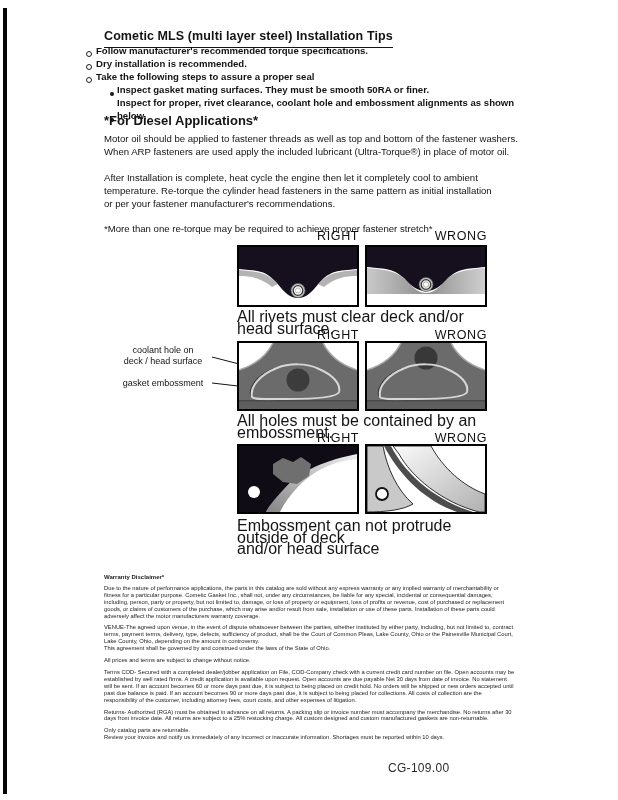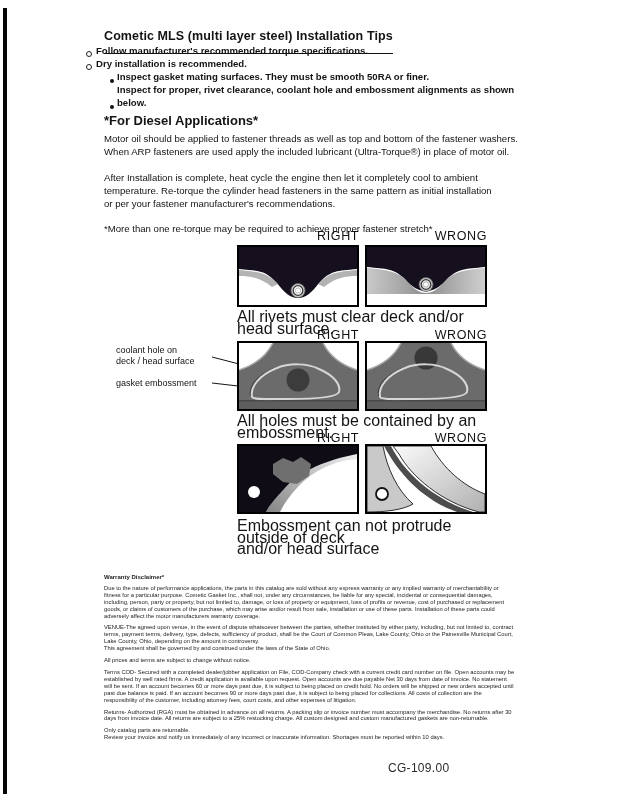--- a/index.html
+++ b/index.html
@@ -1,53 +1,57 @@
 <!DOCTYPE html>
 <html><head>
 <meta charset="utf-8">
 <style>
   html,body{margin:0;padding:0;}
   body{width:618px;height:800px;background:#ffffff;font-family:"Liberation Sans",sans-serif;color:#141414;position:relative;overflow:hidden;-webkit-font-smoothing:antialiased;}
   .abs{position:absolute;}
   .edge-bar{left:3px;top:8px;width:4px;height:786px;background:#060606;}
-  .title{left:104px;top:21px;font-size:12.5px;font-weight:bold;border-bottom:1.6px solid #141414;padding-bottom:10px;letter-spacing:.1px;}
+  .title{left:104px;top:21px;font-size:12.5px;font-weight:bold;border-bottom:1.6px solid #141414;padding-bottom:4px;letter-spacing:.1px;}
   .tips{left:86px;top:44px;width:440px;font-size:9.6px;line-height:13px;}
   .tip-row{display:flex;align-items:flex-end;font-weight:bold;}
   .tip-row.sub{padding-left:24px;}
   .bullet-o{width:4px;height:4px;border:1px solid #222;border-radius:50%;margin:4px 4px 0 0;flex:0 0 auto;}
   .bullet-f{width:4px;height:4px;background:#141414;border-radius:50%;margin:4.5px 3px 0 0;flex:0 0 auto;}
   .diesel{left:104px;top:114px;width:452px;font-size:9.6px;line-height:13.2px;}
   .diesel h3{font-size:13px;margin:0 0 5px 0;}
   .diesel p{margin:0 0 12px 0;white-space:pre-line;}
   .rw-head{width:122px;text-align:right;font-size:12.5px;letter-spacing:.6px;color:#111;}
   .dbox{width:122px;height:62px;border:2px solid #000;box-sizing:border-box;background:#fff;}
   .dbox svg{display:block;width:100%;height:100%;}
   .dbox.tall{height:70px;}
   .caption{font-size:16px;color:#141414;white-space:pre-line;line-height:11.5px;}
-  .ptr-label{font-size:9px;line-height:10.5px;text-align:left;width:94px;color:#141414;}
+  .ptr-label{font-size:9px;line-height:10.5px;text-align:center;width:94px;color:#141414;}
   .warranty{left:104px;top:574px;width:412px;font-size:5.8px;line-height:6.9px;color:#1c1c1c;}
   .warranty .w-head{font-weight:bold;font-size:6px;margin:0 0 4px 0;}
   .warranty p{margin:0 0 5px 0;white-space:pre-line;}
   .footer{left:388px;top:761px;font-size:12px;letter-spacing:.3px;color:#2b2b2b;}
 </style>
 </head>
 <body>
 
 <div class="abs edge-bar"></div>
 
 <h1 class="abs title">Cometic MLS (multi layer steel) Installation Tips</h1>
 
 <div class="abs tips">
   <div class="tip-row">
     <span class="bullet-o"></span>
     <span>Follow manufacturer's recommended torque specifications.</span>
   </div>
   <div class="tip-row">
     <span class="bullet-o"></span>
     <span>Dry installation is recommended.</span>
+  </div>
+  <div class="tip-row">
+    <span class="bullet-o"></span>
+    <span>Take the following steps to assure a proper seal</span>
   </div>
   <div class="tip-row sub">
     <span class="bullet-f"></span>
     <span>Inspect gasket mating surfaces.  They must be smooth 50RA or finer.</span>
   </div>
   <div class="tip-row sub">
     <span class="bullet-f"></span>
     <span>Inspect for proper, rivet clearance, coolant hole and embossment alignments as shown below.</span>
   </div>
 </div>

